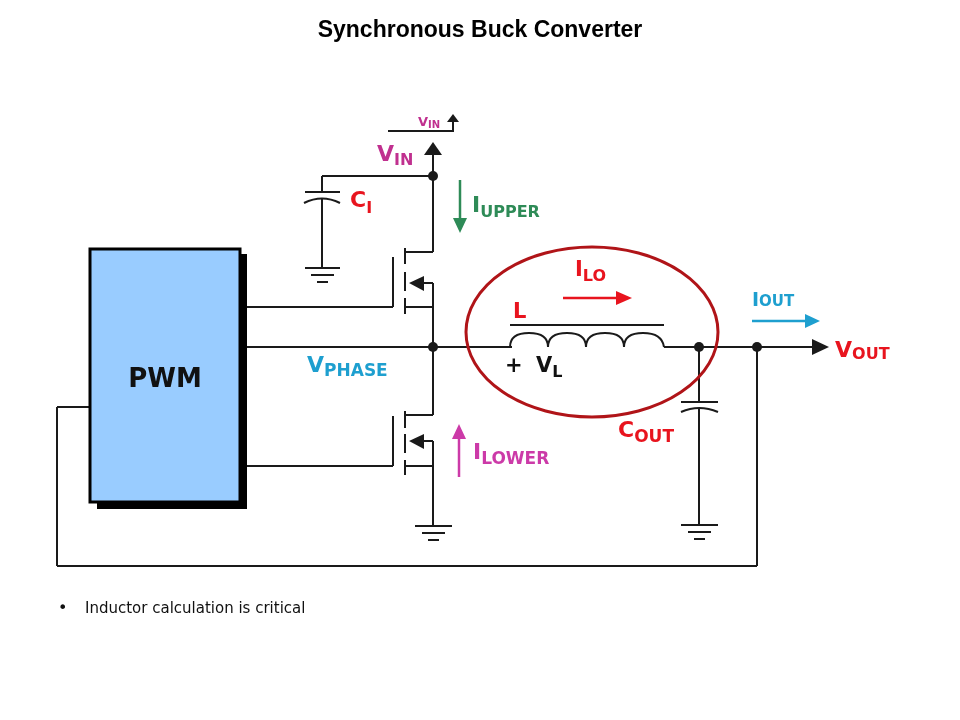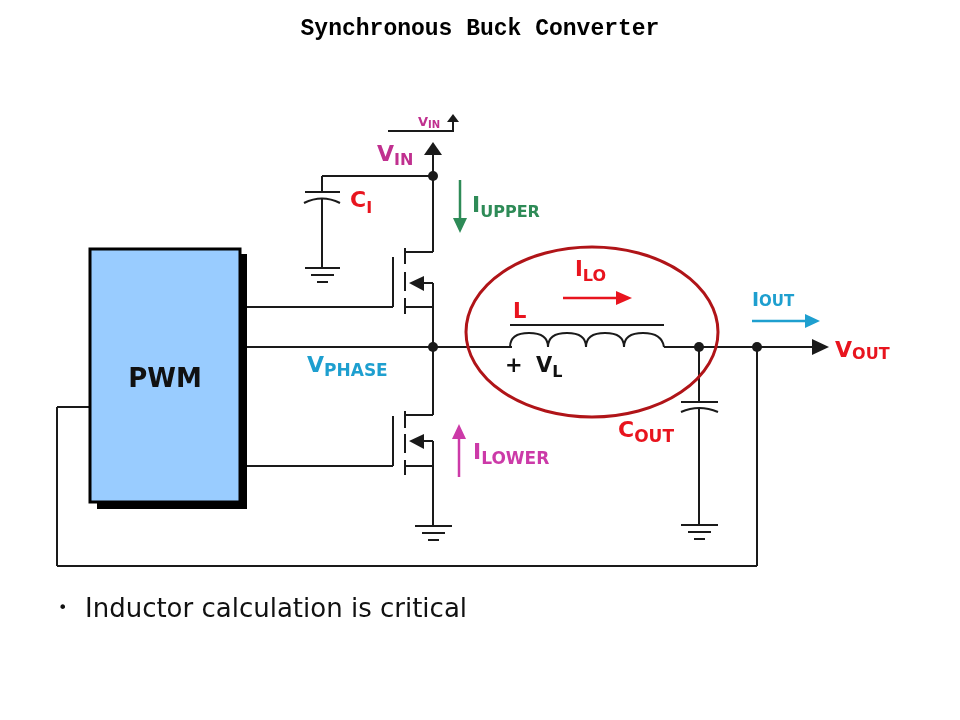--- a/index.html
+++ b/index.html
@@ -1,20 +1,20 @@
 <!DOCTYPE html>
 <html><head>
 <meta charset="utf-8">
 <style>
   html, body { margin: 0; padding: 0; background: #ffffff; }
   body { width: 960px; height: 720px; position: relative; overflow: hidden; font-family: "DejaVu Sans", sans-serif; }
-  .title { position: absolute; top: 16px; left: 0; width: 960px; text-align: center; font-family: Liberation Mono, monospace; font-weight: bold; font-size: 23px; color: #000; }
+  .title { position: absolute; top: 16px; left: 0; width: 960px; text-align: center; font-family: Liberation Sans, sans-serif; font-weight: bold; font-size: 23px; color: #000; }
   svg.diagram { position: absolute; left: 0; top: 0; }
   .lbl { font-family: "DejaVu Sans", sans-serif; font-weight: bold; }
-  .bullets { position: absolute; left: 58px; top: 592px; margin: 0; padding: 0; list-style: none; font-family: "DejaVu Sans", sans-serif; font-size: 26px; color: #111; }
+  .bullets { position: absolute; left: 58px; top: 592px; margin: 0; padding: 0; list-style: none; font-family: "DejaVu Sans", sans-serif; font-size: 15px; color: #111; }
   .bullets li { position: relative; padding-left: 27px; height: 41px; line-height: 32px; }
   .bullets li::before { content: "•"; position: absolute; left: 0; top: 0; font-size: 16px; }
 </style>
 </head>
 <body>
 
 <div class="title">Synchronous Buck Converter</div>
 
 <svg class="diagram" width="960" height="720" viewBox="0 0 960 720">
   <g stroke="#1a1a1a" stroke-width="2" fill="none">

